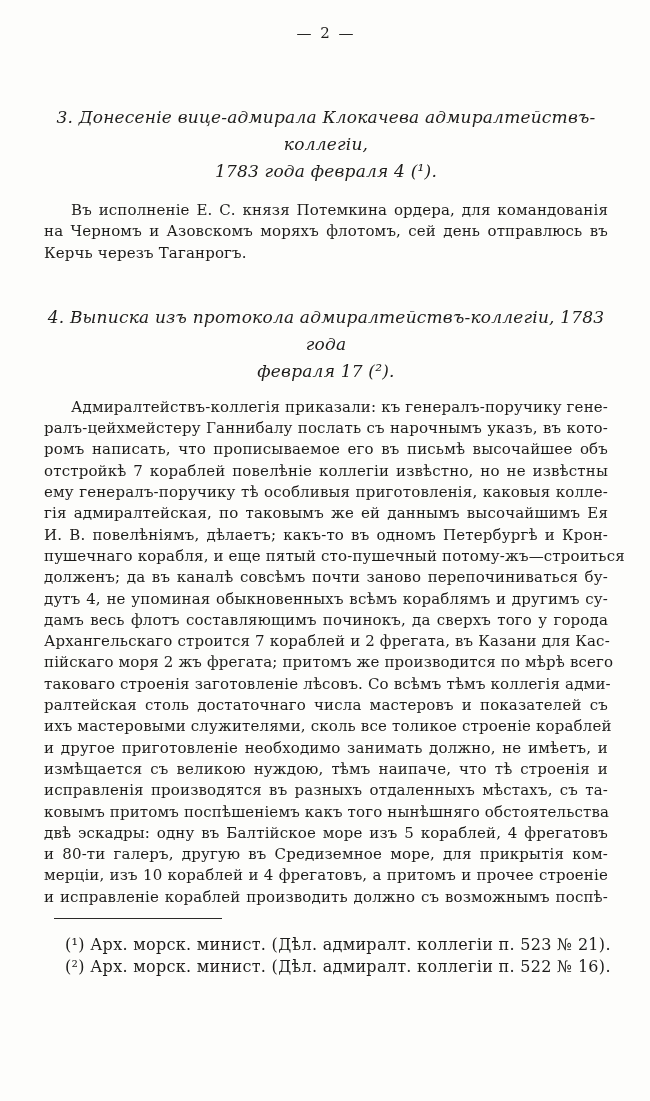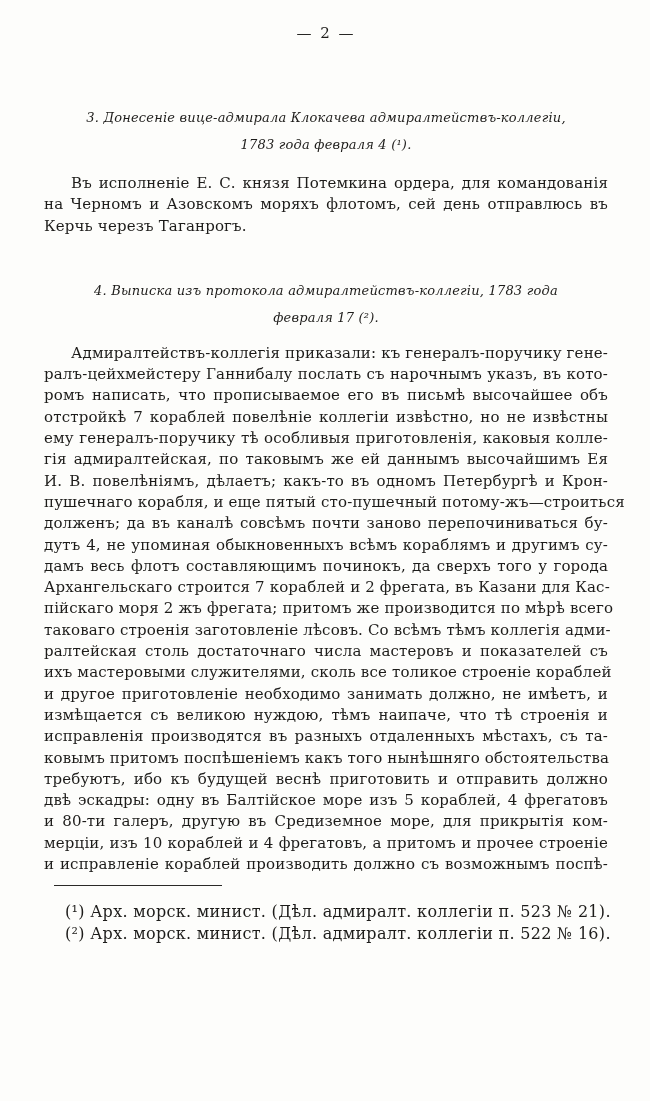--- a/index.html
+++ b/index.html
@@ -23,21 +23,21 @@
     overflow:hidden;
   }
   .page-number{
     text-align:center;
     font-size:15px;
     letter-spacing:2px;
     height:20px;
   }
   .heading{
     font-style:italic;
-    font-size:13px;
+    font-size:17px;
     line-height:27px;
     letter-spacing:0.2px;
     margin:0;
     font-weight:normal;
   }
   .heading .tl{text-align:center;}
   .heading-3{margin-top:60px;}
   .heading-4{margin-top:40px;}
   .para{
     font-size:15px;
@@ -107,21 +107,20 @@
         <div class="tl">дамъ весь флотъ составляющимъ починокъ, да сверхъ того у города</div>
         <div class="tl">Архангельскаго строится 7 кораблей и 2 фрегата, въ Казани для Кас-</div>
         <div class="tl">пійскаго моря 2 жъ фрегата; притомъ же производится по мѣрѣ всего</div>
         <div class="tl">таковаго строенія заготовленіе лѣсовъ. Со всѣмъ тѣмъ коллегія адми-</div>
         <div class="tl">ралтейская столь достаточнаго числа мастеровъ и показателей съ</div>
         <div class="tl">ихъ мастеровыми служителями, сколь все толикое строеніе кораблей</div>
         <div class="tl">и другое приготовленіе необходимо занимать должно, не имѣетъ, и</div>
         <div class="tl">измѣщается съ великою нуждою, тѣмъ наипаче, что тѣ строенія и</div>
         <div class="tl">исправленія производятся въ разныхъ отдаленныхъ мѣстахъ, съ та-</div>
         <div class="tl">ковымъ притомъ поспѣшеніемъ какъ того нынѣшняго обстоятельства</div>
-        <div class="tl">требуютъ, ибо къ будущей веснѣ приготовить и отправить должно</div>
         <div class="tl">двѣ эскадры: одну въ Балтійское море изъ 5 кораблей, 4 фрегатовъ</div>
         <div class="tl">и 80-ти галеръ, другую въ Средиземное море, для прикрытія ком-</div>
         <div class="tl">мерціи, изъ 10 кораблей и 4 фрегатовъ, а притомъ и прочее строеніе</div>
         <div class="tl">и исправленіе кораблей производить должно съ возможнымъ поспѣ-</div>
       </div>
   </section>
 
   <div class="footnote-rule"></div>
 
   <div class="footnotes">

